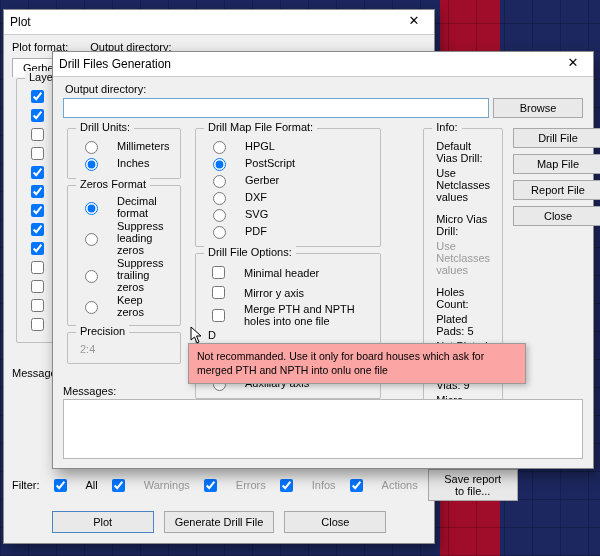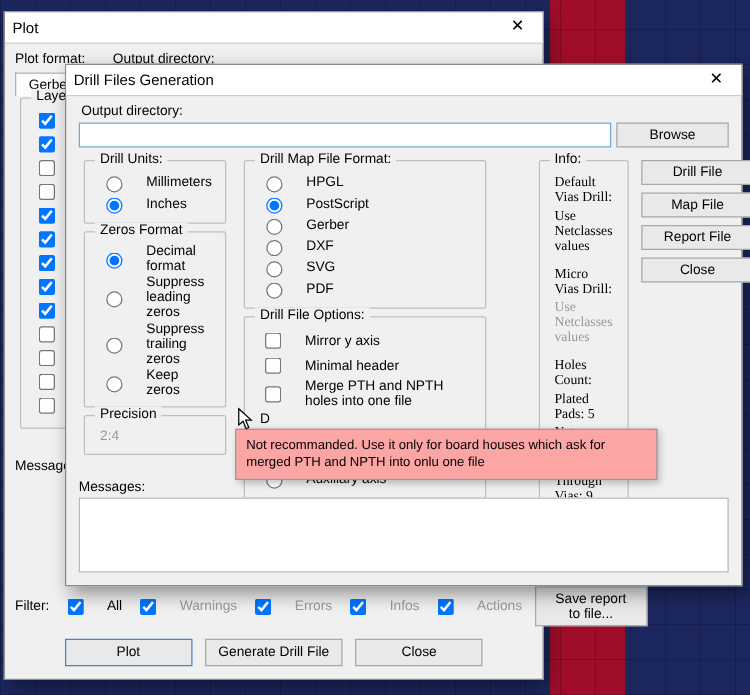--- a/index.html
+++ b/index.html
@@ -18,21 +18,21 @@
   .btn.lg { min-width:80px; padding:4px 10px; }
   input[type=text] { border:1px solid #6fa8cc; background:#fff; height:20px; padding:0 4px; width:100%; box-sizing:border-box; }
   textarea.msg { width:100%; height:60px; border:1px solid #b7b7b7; background:#fff; resize:none; box-sizing:border-box; }
   .chk, .rad { display:flex; align-items:center; gap:16px; margin:1px 0; }
   .dim { color:#999; }
   .layers { padding:4px 6px; }
   .layers .chk { margin:0; font-size:10.5px; }
   .tab { display:inline-block; padding:3px 10px; border:1px solid #b0b0b0; border-bottom:none; background:#fdfdfd; position:relative; top:1px; }
   .tooltip { position:absolute; background:#fca5a5; border:1px solid #999; padding:6px 8px; font-size:10.5px; line-height:1.3; box-shadow:2px 2px 6px rgba(0,0,0,.25); z-index:5; }
   .cursor { position:absolute; z-index:6; pointer-events:none; }
-  .info-row { margin:3px 0;font-family:Liberation Serif, serif; }
+  .info-row { margin:3px 0; }
 </style>
 </head>
 <body>
 
 <div class="stage">
 
   <div class="window" style="left:3px; top:9px; width:430px; height:533px;">
     <div class="titlebar">
       <span>Plot</span>
       <span class="x">✕</span>
@@ -218,25 +218,25 @@
                 <label class="rad">
                   <input type="radio" name="mf" style="">
                   <span>PDF</span>
                 </label>
               </div>
           </div>
           <div class="grp" style="position:relative;">
             <div class="lbl">Drill File Options:</div>
             <label class="chk">
                 <input type="checkbox" style="">
+                <span>Minimal header</span>
+              </label>
+            <label class="chk">
+                <input type="checkbox" style="">
                 <span>Mirror y axis</span>
-              </label>
-            <label class="chk">
-                <input type="checkbox" style="">
-                <span>Minimal header</span>
               </label>
             <label class="chk">
                 <input type="checkbox" style="">
                 <span>Merge PTH and NPTH holes into one file</span>
               </label>
             <label class="rad" style="margin-top:2px;">
                 <span>D</span>
               </label>
             <div style="height:32px;"></div>
             <label class="rad">

